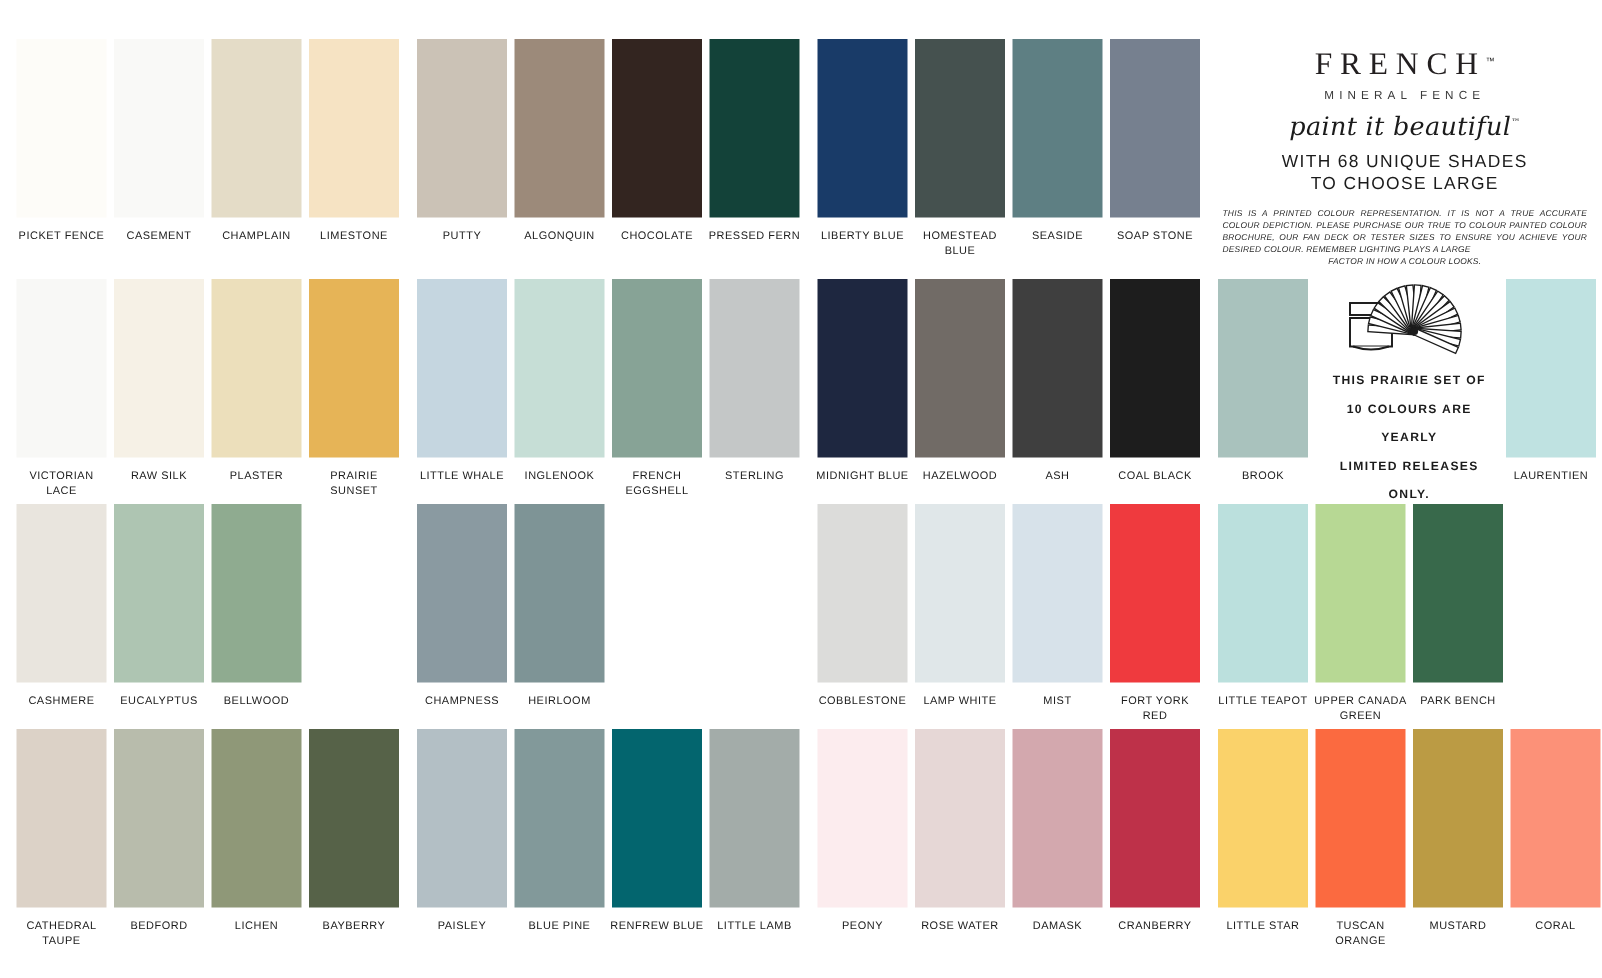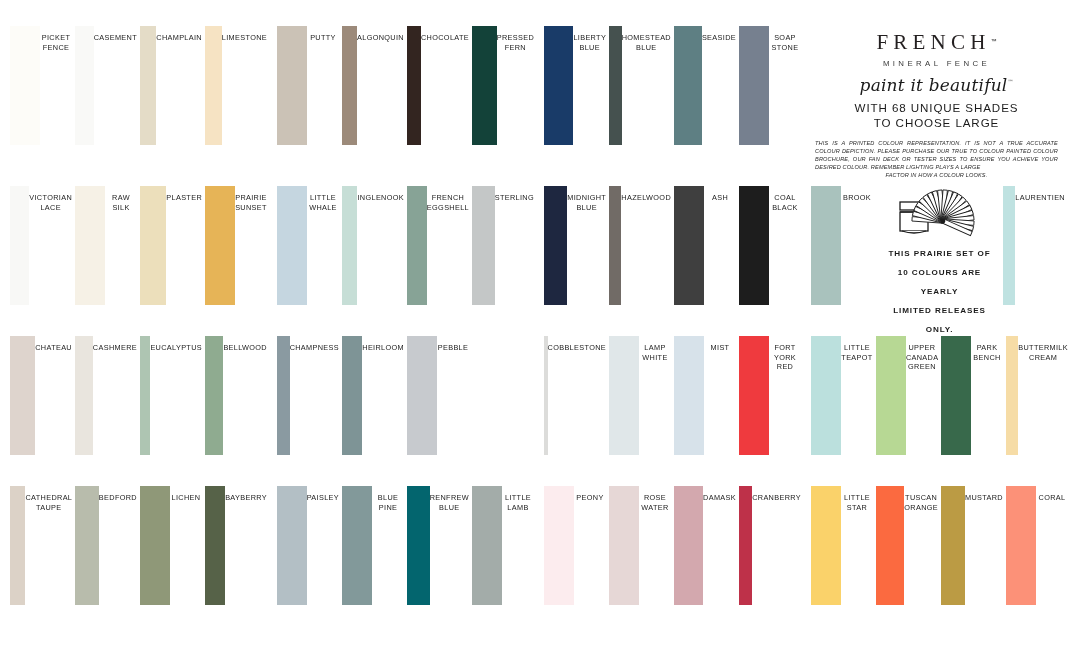--- a/index.html
+++ b/index.html
@@ -28,22 +28,22 @@
     display: flex;
     align-items: flex-start;
     justify-content: flex-start;
     padding-left: 10px;
   }
 
   .swatch-col {
     width: 62px;
     margin-right: 3px;
     display: flex;
-    flex-direction: row;
-    align-items: flex-start;
+    flex-direction: column;
+    align-items: center;
   }
   .chip {
     width: 60px;
     height: 119px;
     display: block;
   }
   .row-4 .chip { height: 119px; }
 
   .chip-label {
     margin-top: 7px;
@@ -330,24 +330,20 @@
         <span class="chip" style="background:#bfe2e1"></span>
         <span class="chip-label">LAURENTIEN</span>
       </div>
     </div>
   </div>
 
   <div class="row row-3">
 
     <div class="block">
       <div class="swatch-col">
-        <span class="chip" style="background:#ded4cd"></span>
-        <span class="chip-label">CHATEAU</span>
-      </div>
-      <div class="swatch-col">
         <span class="chip" style="background:#e9e5de"></span>
         <span class="chip-label">CASHMERE</span>
       </div>
       <div class="swatch-col">
         <span class="chip" style="background:#aec5b2"></span>
         <span class="chip-label">EUCALYPTUS</span>
       </div>
       <div class="swatch-col">
         <span class="chip" style="background:#8fab90"></span>
         <span class="chip-label">BELLWOOD</span>
@@ -356,24 +352,20 @@
 
     <div class="block">
       <div class="swatch-col">
         <span class="chip" style="background:#8a9aa1"></span>
         <span class="chip-label">CHAMPNESS</span>
       </div>
       <div class="swatch-col">
         <span class="chip" style="background:#7e9496"></span>
         <span class="chip-label">HEIRLOOM</span>
       </div>
-      <div class="swatch-col">
-        <span class="chip" style="background:#c7cace"></span>
-        <span class="chip-label">PEBBLE</span>
-      </div>
     </div>
 
     <div class="block">
       <div class="swatch-col">
         <span class="chip" style="background:#dcdcda"></span>
         <span class="chip-label">COBBLESTONE</span>
       </div>
       <div class="swatch-col">
         <span class="chip" style="background:#e0e7e9"></span>
         <span class="chip-label">LAMP WHITE</span>
@@ -394,24 +386,20 @@
         <span class="chip-label">LITTLE TEAPOT</span>
       </div>
       <div class="swatch-col">
         <span class="chip" style="background:#b7d894"></span>
         <span class="chip-label">UPPER CANADA GREEN</span>
       </div>
       <div class="swatch-col">
         <span class="chip" style="background:#38694b"></span>
         <span class="chip-label">PARK BENCH</span>
       </div>
-      <div class="swatch-col">
-        <span class="chip" style="background:#f6dca6"></span>
-        <span class="chip-label">BUTTERMILK CREAM</span>
-      </div>
     </div>
   </div>
 
   <div class="row row-4">
 
     <div class="block">
       <div class="swatch-col">
         <span class="chip" style="background:#dcd2c7"></span>
         <span class="chip-label">CATHEDRAL TAUPE</span>
       </div>

